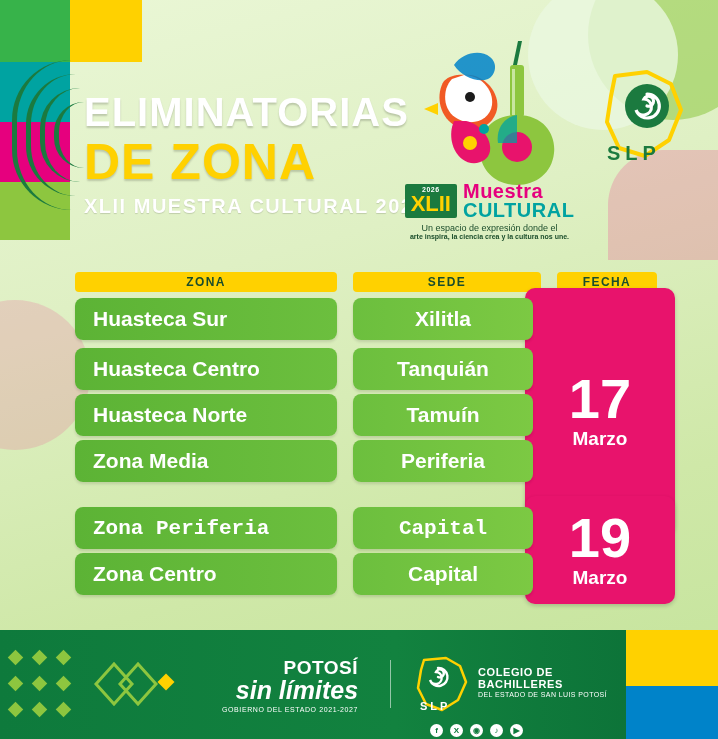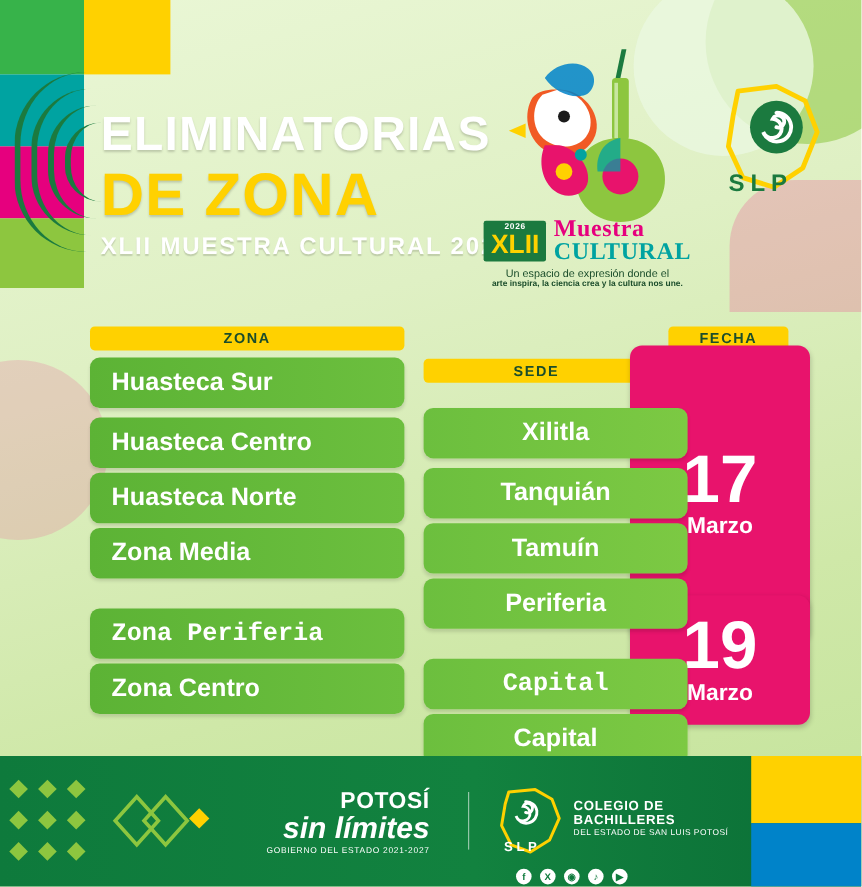--- a/index.html
+++ b/index.html
@@ -57,21 +57,21 @@
   
   .logo-art { position:absolute; left:418px; top:25px; width:150px; height:170px; }
 
   .mc-logo { position:absolute; left:402px; top:182px; width:175px; height:62px; text-align:center; }
   .mc-row { display:flex; align-items:center; justify-content:center; gap:6px; }
   .mc-xlii {
     background:#1b7a3f; color:#ffd100; font-weight:bold; font-size:22px;
     padding:2px 6px 3px; line-height:1; border-radius:2px; position:relative;
   }
   .mc-xlii .yr { display:block; font-size:7px; color:#ffffff; letter-spacing:.5px; }
-  .mc-words { text-align:left; line-height:.95;font-family:Liberation Serif, serif; }
+  .mc-words { text-align:left; line-height:.95; }
   .mc-muestra { color:#e6007e; font-size:20px; font-weight:bold; letter-spacing:.5px; }
   .mc-cultural { color:#00a3a1; font-size:20px; font-weight:bold; letter-spacing:.5px; }
   .mc-tag1 { font-size:9px; color:#1b4d2b; margin-top:3px; }
   .mc-tag2 { font-size:7px; color:#1b4d2b; font-weight:bold; }
 
   
   .slp-top { position:absolute; left:585px; top:70px; width:105px; height:105px; }
   .slp-top .slp-text {
     position:absolute; left:22px; top:72px;
     font-size:20px; font-weight:bold; color:#1b7a3f; letter-spacing:5px;
@@ -79,31 +79,31 @@
 
   
   .table-area { position:absolute; left:0; top:272px; width:718px; height:330px; }
 
   .col-head {
     position:absolute; height:20px; border-radius:4px;
     background:#ffd100; color:#1b4d2b; font-size:12px; font-weight:bold;
     letter-spacing:1.4px; display:flex; align-items:center; justify-content:center;
   }
   .ch-zona { left:75px; top:0; width:262px; }
-  .ch-sede { left:353px; top:0; width:188px;margin-top:27px; }
+  .ch-sede { left:353px; top:0; width:188px; }
   .ch-fecha{ left:557px; top:0; width:100px; }
 
   .rowcell {
     position:absolute; height:42px; border-radius:8px;
     display:flex; align-items:center;
     color:#ffffff; font-size:21px; font-weight:bold;
     box-shadow:0 2px 3px rgba(0,0,0,.12);
   }
   .zona-cell { left:75px; width:262px; padding-left:18px; background:linear-gradient(90deg,#5cb335,#6cbf3e); }
-  .sede-cell { left:353px; width:220px; justify-content:center; background:linear-gradient(90deg,#6cbf3e,#7cc943);margin-top:42px; }
+  .sede-cell { left:353px; width:180px; justify-content:center; background:linear-gradient(90deg,#6cbf3e,#7cc943); }
 
   .r0 { top:26px; } .r1 { top:76px; } .r2 { top:122px; } .r3 { top:168px; }
   .r4 { top:235px;font-family:Liberation Mono, monospace; } .r5 { top:281px; }
 
   .date-block {
     position:absolute; left:525px; width:150px;
     background:#e8136c; border-radius:10px;
     display:flex; flex-direction:column; align-items:center; justify-content:center;
     color:#ffffff; box-shadow:0 2px 4px rgba(0,0,0,.18);
   }

